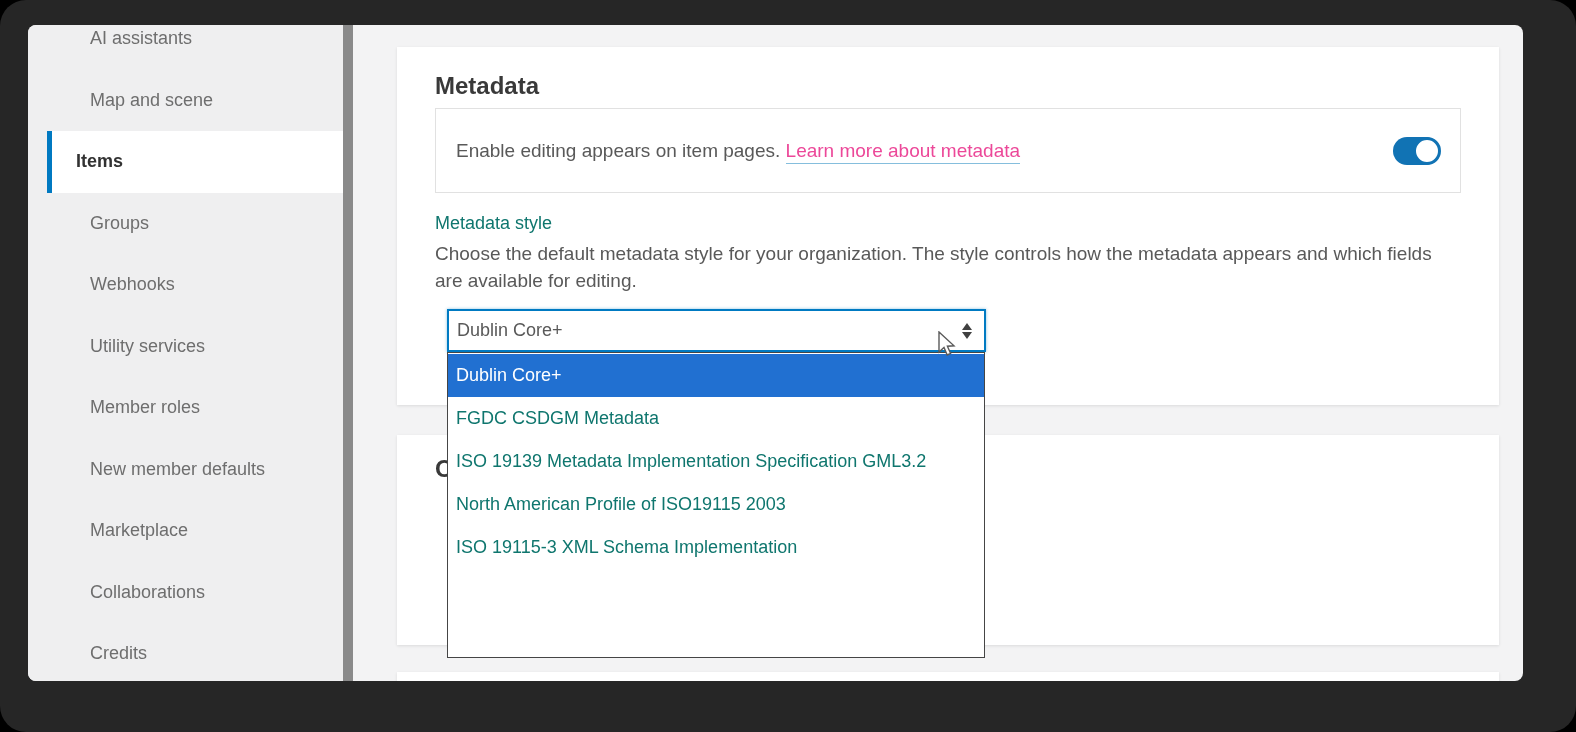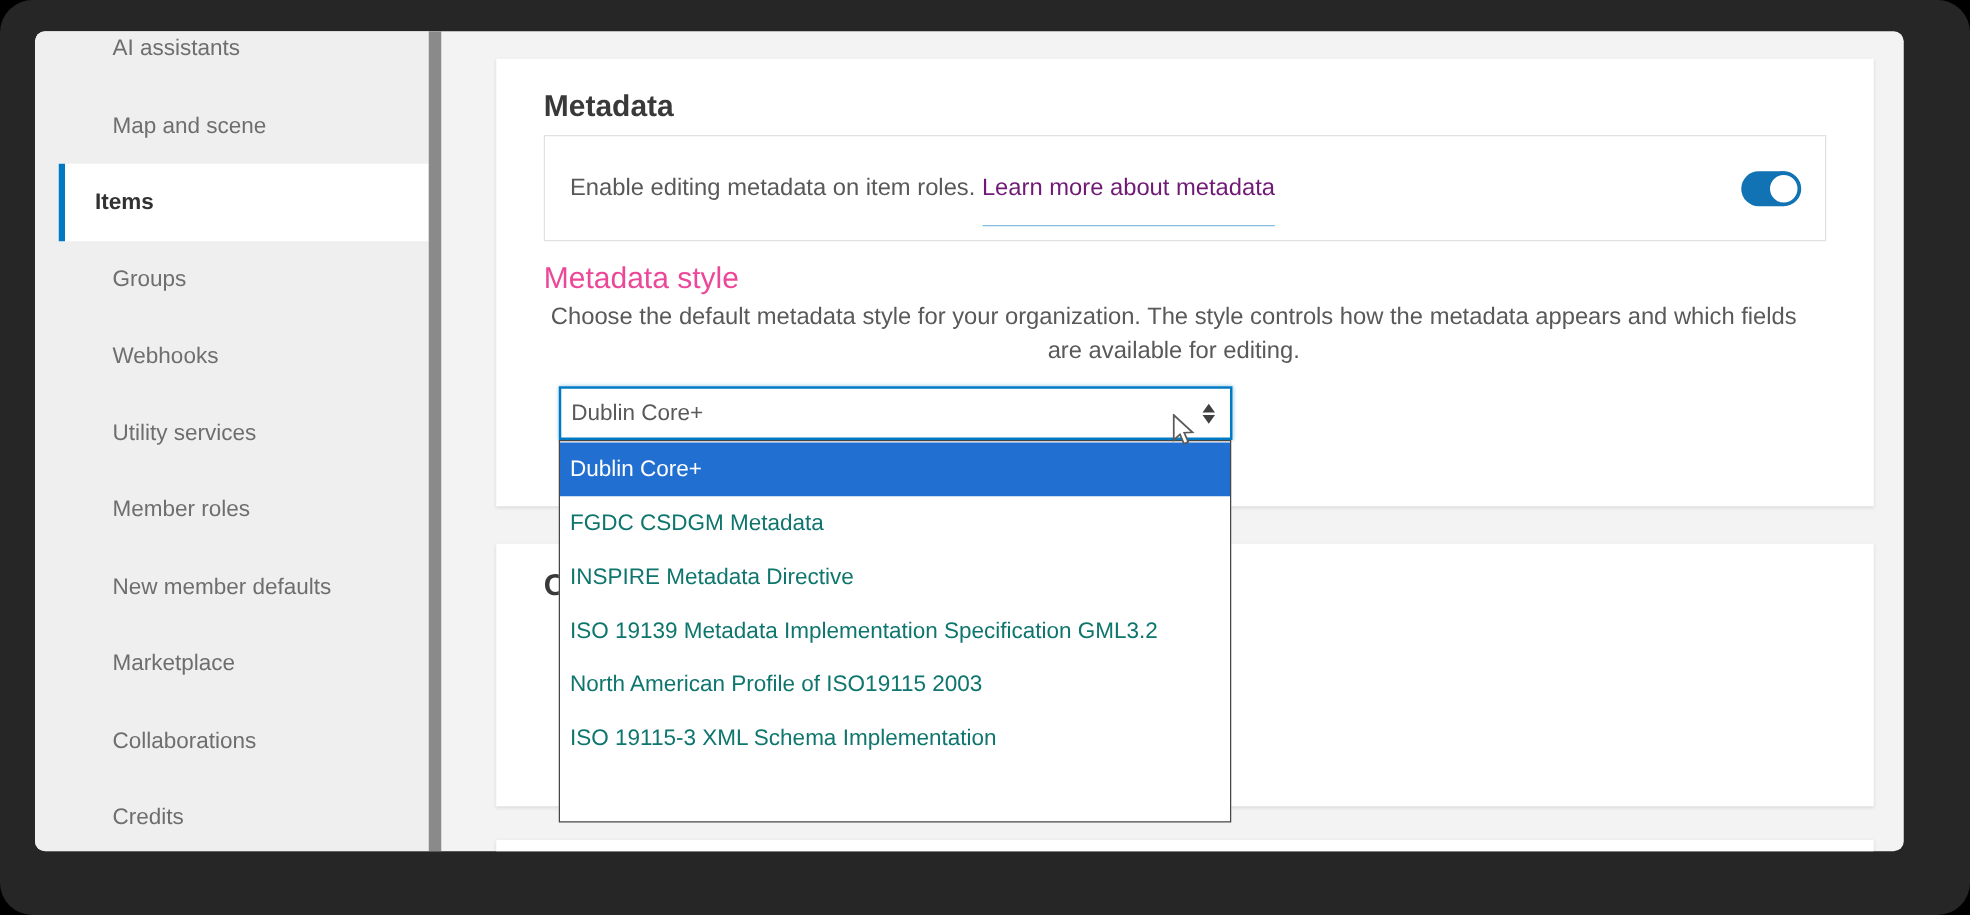--- a/index.html
+++ b/index.html
@@ -48,35 +48,35 @@
 
   .section-title { font-size:24px; font-weight:600; color:#393939; line-height:28px; }
 
   .enable-box {
     margin-top:8px; height:85px; border:1px solid #e1e1e1;
     display:flex; align-items:center; justify-content:space-between;
     padding:0 21px 0 20px;
   }
   .enable-text { font-size:19px; color:#595959; }
   .enable-text a {
-    color:#701a75; text-decoration:none; cursor:pointer;
-    border-bottom:1px solid #85bedd; padding-bottom:19px;
+    color:#ec4899; text-decoration:none; cursor:pointer;
+    border-bottom:1px solid #85bedd; padding-bottom:2px;
   }
 
   .toggle {
     position:relative; width:46px; height:28px; border-radius:15px;
     background:#1173b4; flex:0 0 auto; cursor:pointer;
   }
   .toggle .knob {
     position:absolute; right:-2px; top:0; width:28px; height:28px;
     border-radius:50%; background:#ffffff; border:3px solid #1173b4;
   }
 
-  .field-label { margin-top:19px; font-size:24px; color:#ec4899; line-height:22px; }
-  .field-desc  { margin-top:6px; font-size:19px; color:#595959; line-height:27px; max-width:1008px;text-align:center; }
+  .field-label { margin-top:19px; font-size:18px; color:#0f766e; line-height:22px; }
+  .field-desc  { margin-top:6px; font-size:19px; color:#595959; line-height:27px; max-width:1008px; }
 
   
   .select-box {
     position:absolute; left:94px; top:284px; width:539px; height:43px;
     background:#ffffff; border:2px solid #007ac2;
     box-shadow:0 0 3px rgba(0,122,194,0.45);
     display:flex; align-items:center; justify-content:space-between;
     padding:0 12px 0 8px; z-index:5; cursor:pointer;
   }
   .select-value { font-size:18px; color:#595959; }
@@ -142,21 +142,21 @@
     </aside>
 
     <div class="scroll-strip"></div>
 
     <main class="main">
 
       <section class="card card-metadata">
         <h2 class="section-title">Metadata</h2>
 
         <div class="enable-box">
-          <span class="enable-text"><span>Enable editing metadata on item roles. </span><a>Learn more about metadata</a></span>
+          <span class="enable-text"><span>Enable editing appears on item pages. </span><a>Learn more about metadata</a></span>
           <div class="toggle">
             <div class="knob"></div>
           </div>
         </div>
 
         <div class="field-label">Metadata style</div>
         <div class="field-desc">Choose the default metadata style for your organization. The style controls how the metadata appears and which fields are available for editing.</div>
       </section>
 
       <section class="card card-next">
@@ -169,21 +169,20 @@
         <span class="select-value">Dublin Core+</span>
         <span class="spinner">
           <span class="tri-up"></span>
             <span class="tri-down"></span>
         </span>
       </div>
 
       <div class="dropdown">
         <div class="option highlighted">Dublin Core+</div>
         <div class="option">FGDC CSDGM Metadata</div>
-        <div class="option">INSPIRE Metadata Directive</div>
         <div class="option">ISO 19139 Metadata Implementation Specification GML3.2</div>
         <div class="option">North American Profile of ISO19115 2003</div>
         <div class="option">ISO 19115-3 XML Schema Implementation</div>
       </div>
 
       <svg class="cursor" width="24" height="28" viewBox="0 0 24 28">
         <path d="M2 1 L2 21 L7 16.5 L10.2 24 L13.6 22.5 L10.4 15.2 L17 14.8 Z" fill="#ffffff" stroke="#5a5a5a" stroke-width="1.4"></path>
       </svg>
 
     </main>

